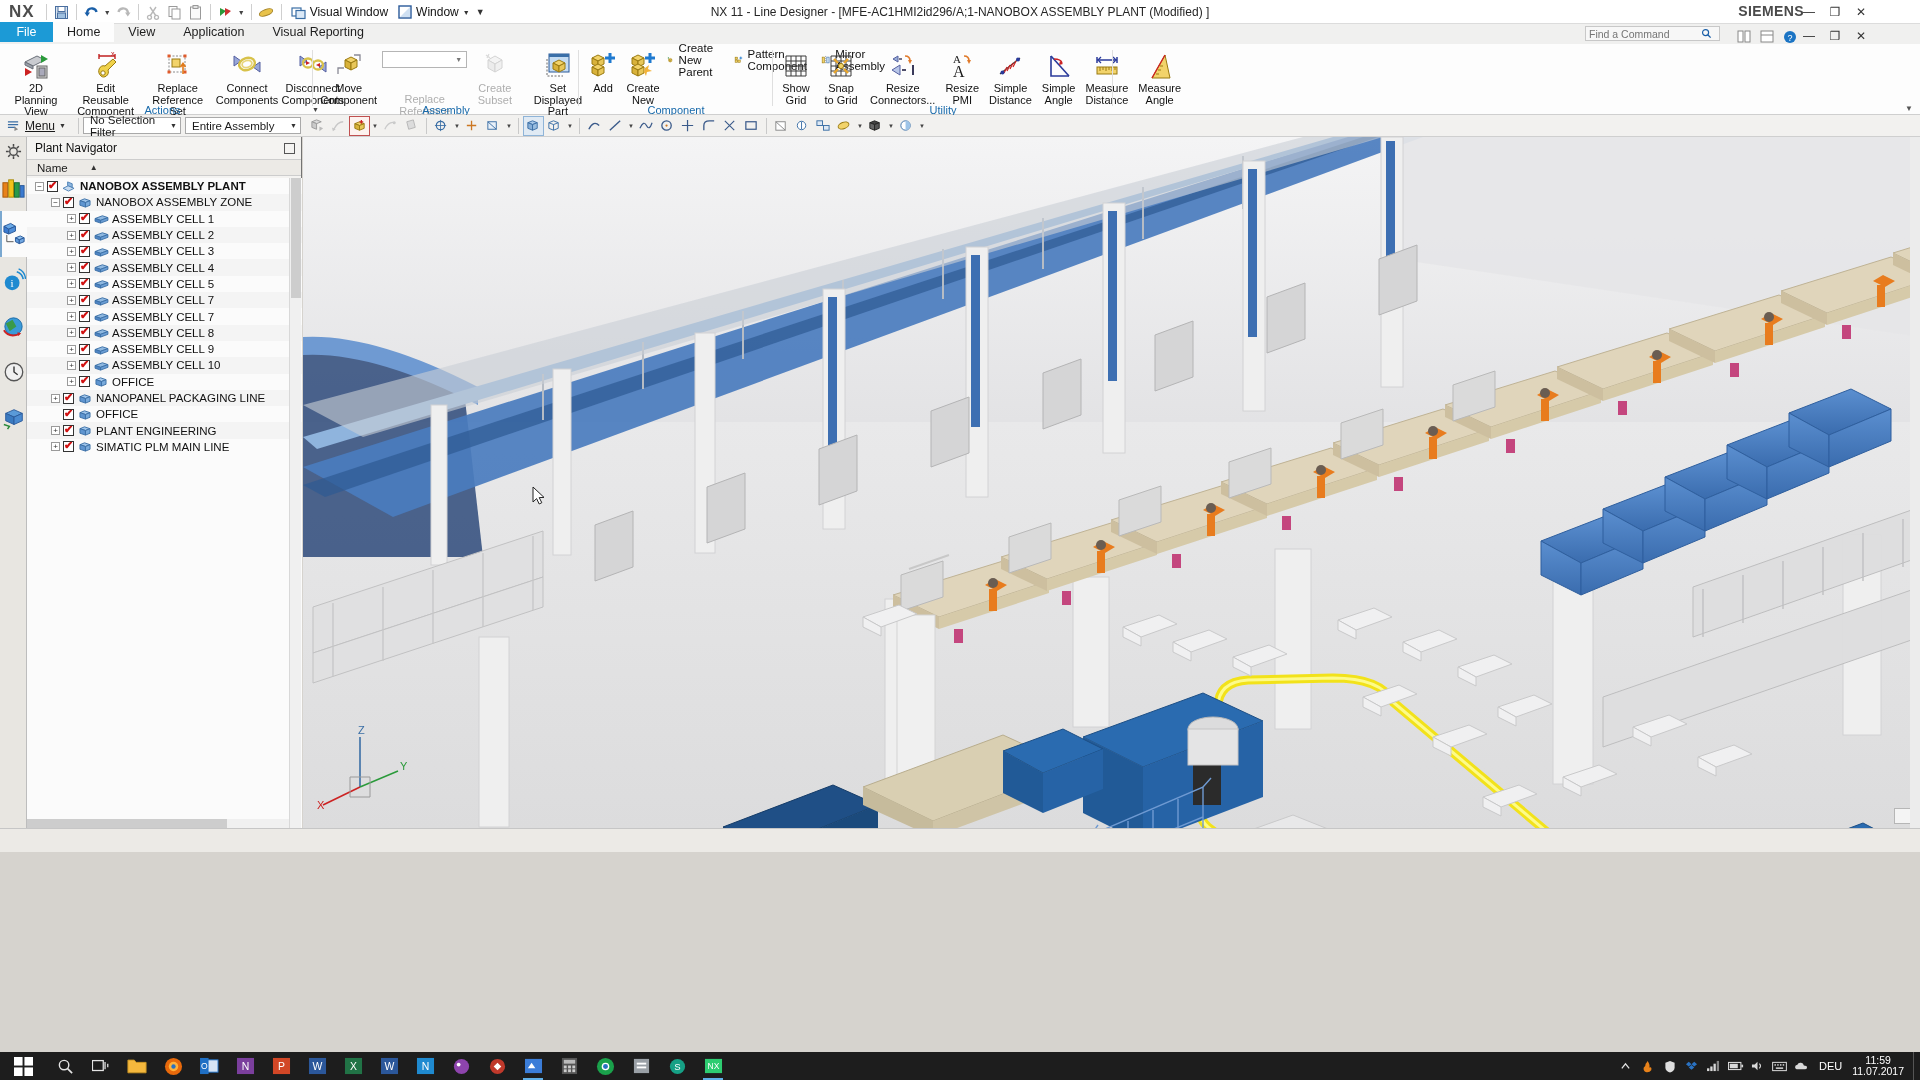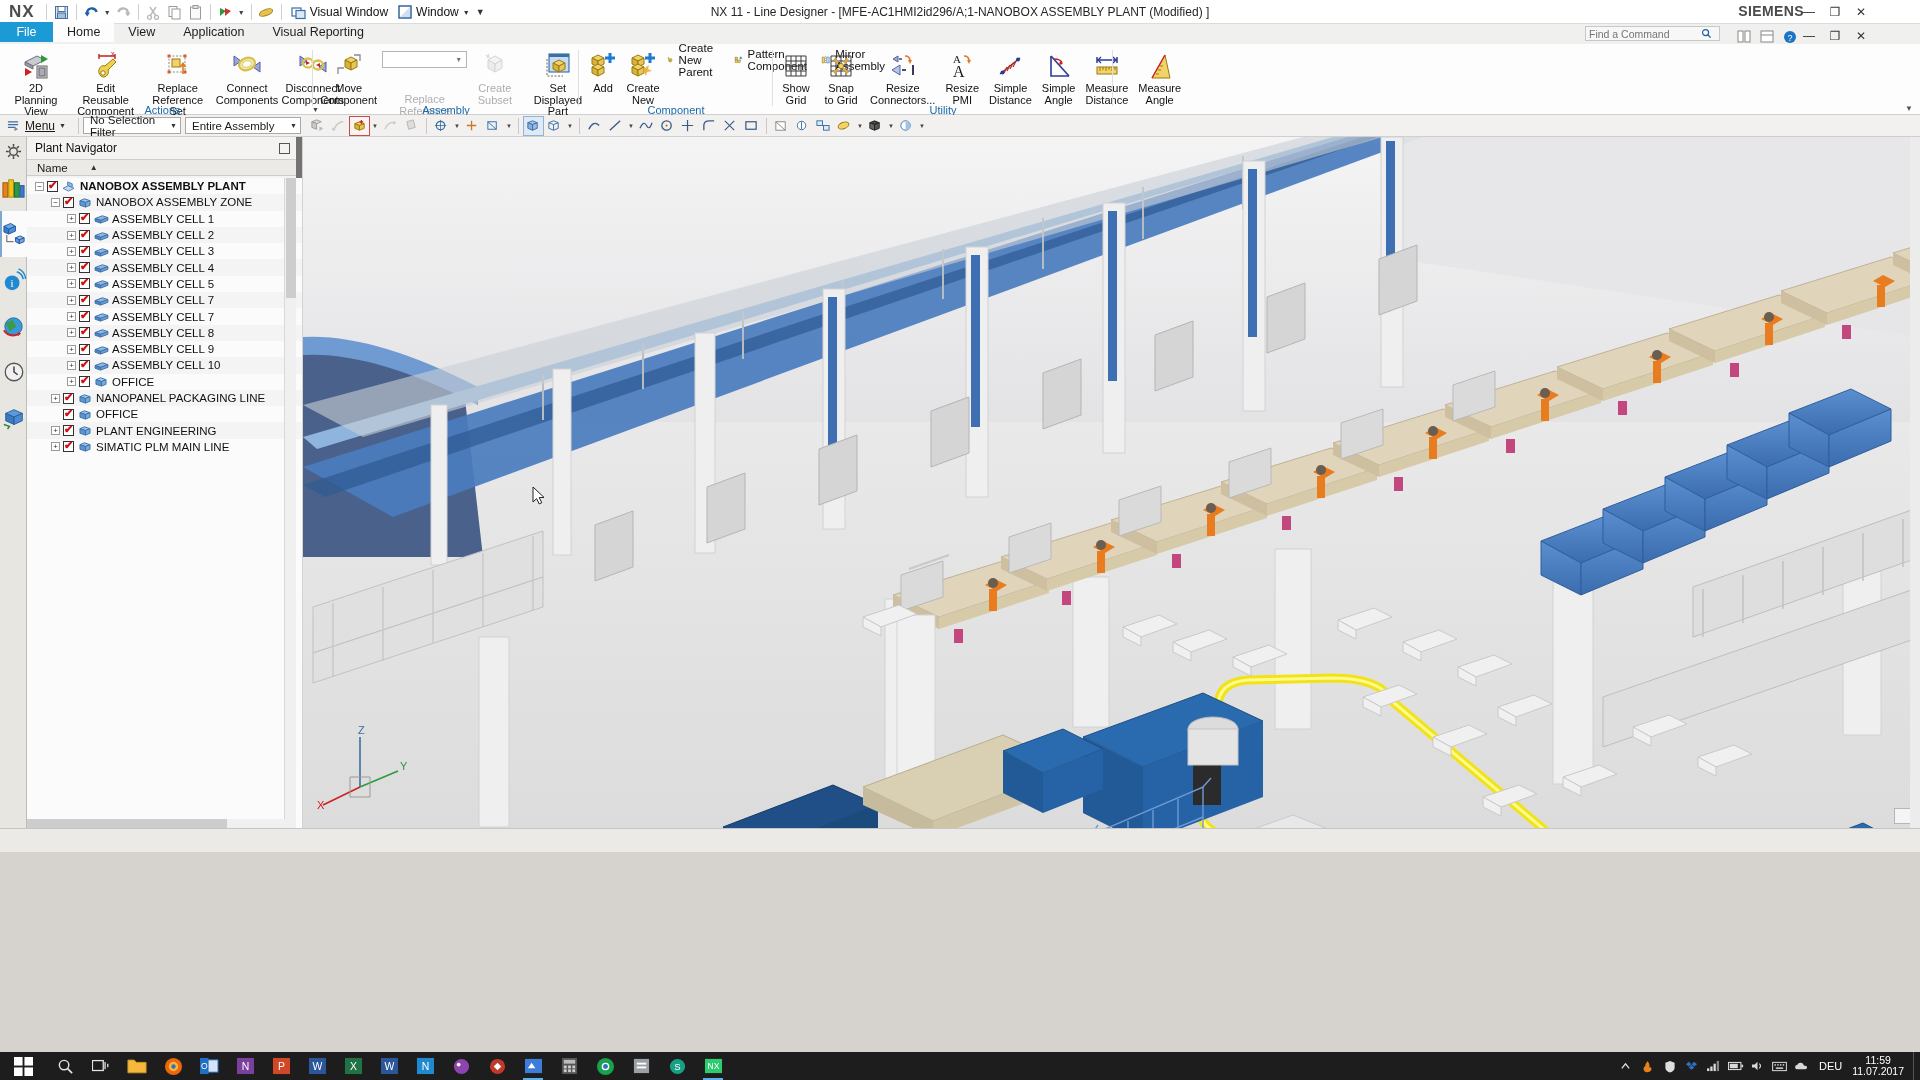--- a/index.html
+++ b/index.html
@@ -74,21 +74,21 @@
     font-size:6px; color:#444; }
 
   
   .resbar { position:absolute; left:0; top:137px; width:27px; height:691px;
     background:#e8e6e1; border-right:1px solid #bdbdbd; }
   .resitem { width:27px; height:46px; display:flex; align-items:center; justify-content:center; }
   .resitem.active { background:#fbfbfb; border-left:2px solid #7aa8d0; }
 
   
   .navpanel { position:absolute; left:27px; top:137px; width:275px; height:691px;
-    background:#f4f3f1; border-right:6px solid #737373; }
+    background:#f4f3f1; border-right:1px solid #737373; }
   .navtitle { height:22px; display:flex; align-items:center; justify-content:space-between;
     padding:0 6px 0 8px; font-size:12px; color:#111; }
   .pinicon { width:11px; height:11px; border:1px solid #555; }
   .navhdr { height:17px; background:#eceae6; border-top:1px solid #cdcdcd;
     border-bottom:1px solid #cdcdcd; display:flex; align-items:center; padding-left:10px;
     font-size:11.5px; gap:22px; }
   .sortarrow { font-size:8px; color:#333; }
   .tree { position:absolute; left:0; top:41px; width:275px; height:650px;
     background:#fbfbfb; overflow:hidden; }
   .trow { height:16.3px; display:flex; align-items:center; font-size:11.5px; color:#111;

